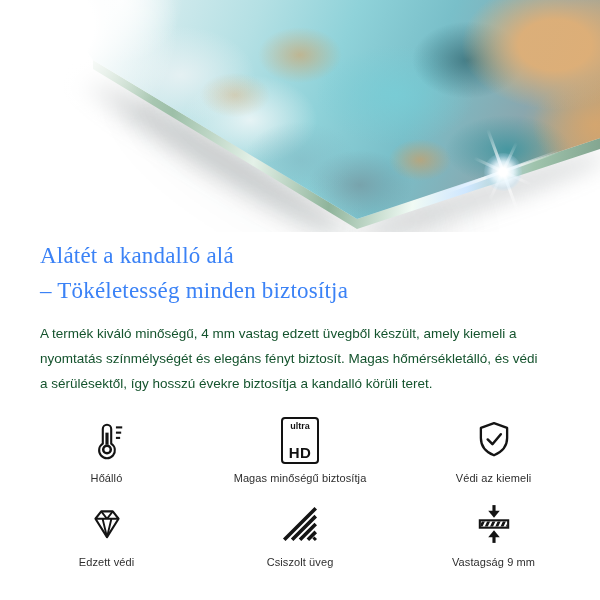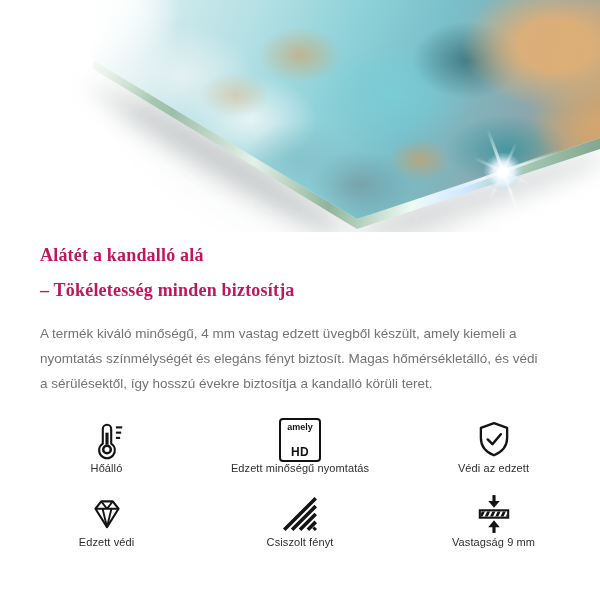--- a/index.html
+++ b/index.html
@@ -45,34 +45,34 @@
   .sparkle .ray{position:absolute;height:3px;border-radius:2px;
     background:linear-gradient(90deg,rgba(255,255,255,0),rgba(255,255,255,0.95) 45%,#ffffff 50%,rgba(255,255,255,0.95) 55%,rgba(255,255,255,0));}
   .ray-long{top:58px;left:0;width:120px;transform:rotate(-20deg);}
   .ray-perp{top:58px;left:15px;width:90px;transform:rotate(70deg);}
   .ray-d1{top:58px;left:28px;width:64px;transform:rotate(25deg);opacity:.7;}
   .ray-d2{top:58px;left:28px;width:64px;transform:rotate(-65deg);opacity:.7;}
   .sparkle .glow{position:absolute;left:41px;top:41px;width:38px;height:38px;border-radius:50%;
     background:radial-gradient(circle,#ffffff 15%,rgba(235,248,255,0.85) 38%,rgba(190,225,245,0.35) 60%,rgba(190,225,245,0) 75%);}
   
   .content{padding:0 40px;}
-  .headline{font-family:"Liberation Serif", serif;font-weight:700;font-size:18px;
-    line-height:35px;color:#be185d;margin:6px 0 13px;letter-spacing:0.2px;}
+  .headline{font-family:"Liberation Serif", serif;font-weight:400;font-size:23px;
+    line-height:35px;color:#3b82f6;margin:6px 0 13px;letter-spacing:0.2px;}
   .headline span{display:block;}
-  .desc{font-size:13.5px;line-height:25px;color:#737373;margin:0;max-width:505px;}
+  .desc{font-size:13.5px;line-height:25px;color:#14532d;margin:0;max-width:505px;}
   
   .features{display:grid;grid-template-columns:133px 254px 133px;width:520px;
     margin:22px 0 0 40px;row-gap:18px;}
   .feature{display:flex;flex-direction:column;align-items:center;}
   .icon-box{height:44px;display:flex;align-items:center;justify-content:center;}
-  .feature .label{font-size:11px;color:#2e2e2e;letter-spacing:0.1px;}
+  .feature .label{margin-top:10px;font-size:11px;color:#2e2e2e;letter-spacing:0.1px;}
   .icon-svg{stroke:#141414;fill:none;}
   .uhd{border:2.5px solid #121212;border-radius:4px;padding:3px 6px 2px;text-align:center;line-height:1;color:#121212;}
   .uhd .t1{display:block;font-size:9px;font-weight:700;}
-  .uhd .t2{display:block;font-size:12px;font-weight:800;margin-top:14px;letter-spacing:0.4px;}
+  .uhd .t2{display:block;font-size:15px;font-weight:800;margin-top:14px;letter-spacing:0.4px;}
 </style>
 </head>
 <body>
 
 <div class="hero">
   <div class="shadow-c"></div>
   <div class="shadow-a"></div>
   <div class="shadow-b"></div>
   <div class="glass-edge"></div>
   <div class="glass-top"></div>
@@ -106,54 +106,54 @@
         <line x1="28.5" y1="13" x2="33.5" y2="13" stroke-width="2"></line>
         <line x1="28.5" y1="18" x2="32.5" y2="18" stroke-width="2"></line>
       </svg>
     </div>
     <div class="label">Hőálló</div>
   </div>
 
   <div class="feature">
     <div class="icon-box">
       <div class="uhd">
-        <span class="t1">amely</span>
+        <span class="t1">ultra</span>
         <span class="t2">HD</span>
       </div>
     </div>
-    <div class="label">Edzett minőségű nyomtatás</div>
+    <div class="label">Magas minőségű biztosítja</div>
   </div>
 
   <div class="feature">
     <div class="icon-box">
       <svg class="icon-svg" width="42" height="42" viewBox="0 0 40 40">
         <path d="M20 4 L32.5 8.5 V18 c0 8.5 -5.5 13.5 -12.5 16.5 C12.5 31.5 7.5 26.5 7.5 18 V8.5 Z" stroke-width="2.2" stroke-linejoin="round"></path>
         <path d="M14 19.5 L18.5 24 L26.5 14.5" stroke-width="2.4" stroke-linecap="round" stroke-linejoin="round"></path>
       </svg>
     </div>
-    <div class="label">Védi az edzett</div>
+    <div class="label">Védi az kiemeli</div>
   </div>
 
   <div class="feature">
     <div class="icon-box">
       <svg class="icon-svg" width="42" height="42" viewBox="0 0 40 40">
         <path d="M9 15 L14.5 8 H25.5 L31 15 L20 32.5 Z" stroke-width="2" stroke-linejoin="round"></path>
         <path d="M9 15 H31 M14.5 8 L20 15 L25.5 8 M15.8 15 L20 32.5 M24.2 15 L20 32.5" stroke-width="1.8" stroke-linejoin="round"></path>
       </svg>
     </div>
     <div class="label">Edzett védi</div>
   </div>
 
   <div class="feature">
     <div class="icon-box">
       <svg class="icon-svg" width="42" height="42" viewBox="0 0 40 40">
         <path d="M5 35 L35 5 M12.5 35 L35 12.5 M20 35 L35 20 M27.5 35 L35 27.5 M33 35 L35 33" stroke-width="3.4"></path>
       </svg>
     </div>
-    <div class="label">Csiszolt fényt</div>
+    <div class="label">Csiszolt üveg</div>
   </div>
 
   <div class="feature">
     <div class="icon-box">
       <svg class="icon-svg" width="42" height="42" viewBox="0 0 40 40">
         <defs>
             <clipPath id="barclip">
               <rect x="7.5" y="17.5" width="25" height="5"></rect>
             </clipPath>
           </defs>

